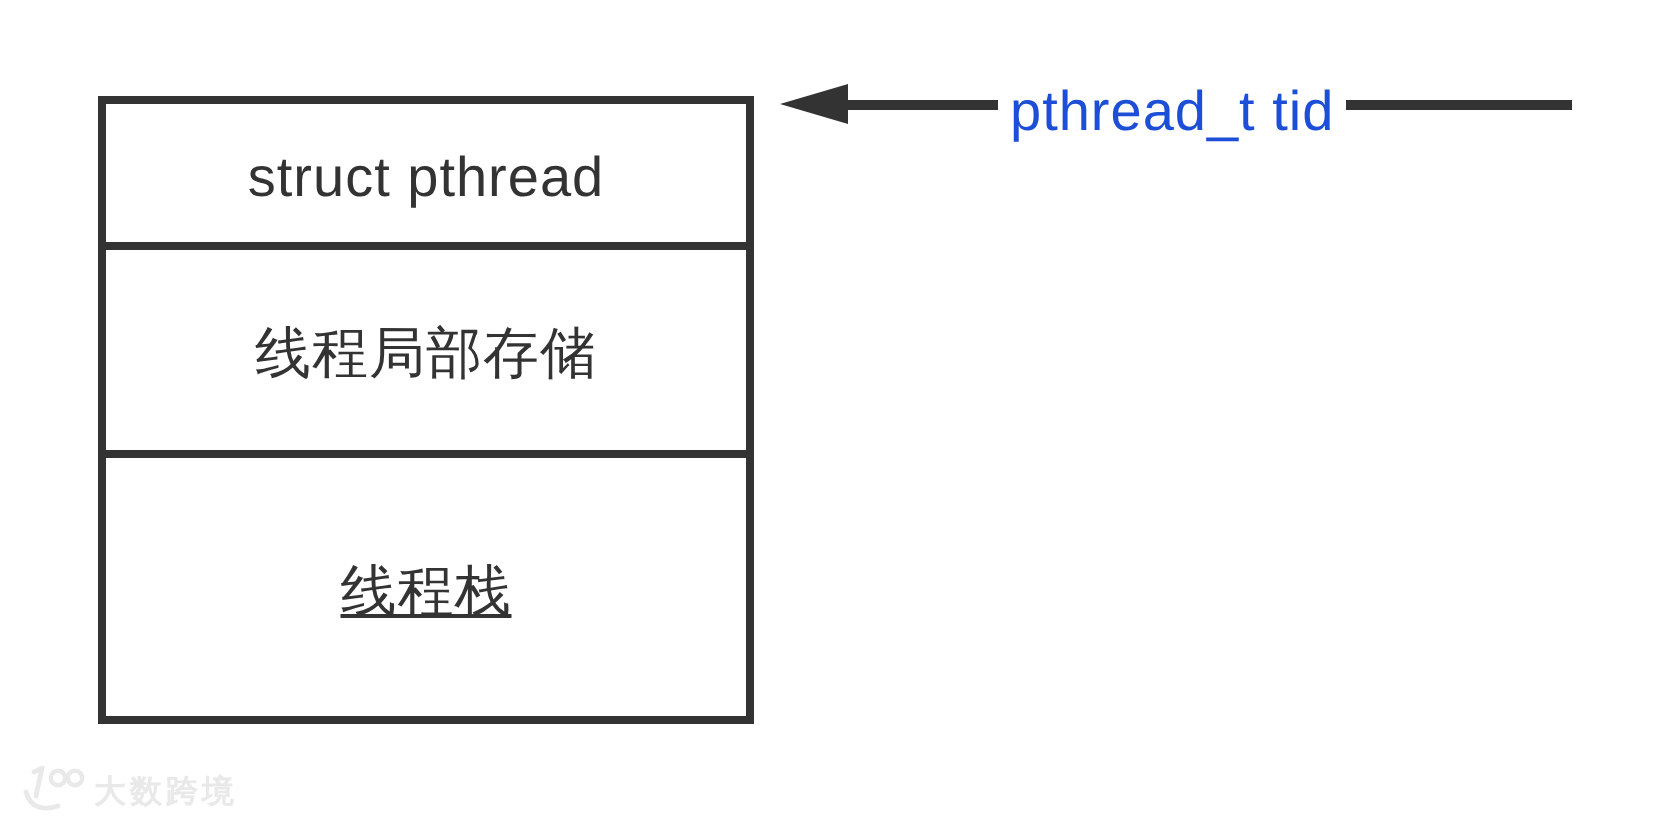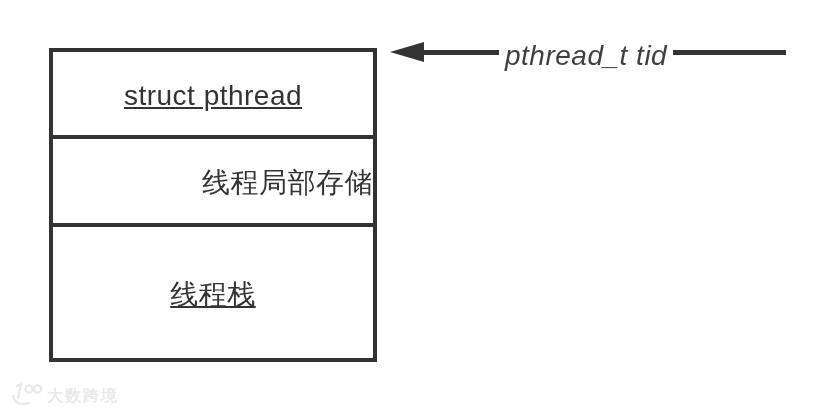--- a/index.html
+++ b/index.html
@@ -20,45 +20,44 @@
     background:#fff;
   }
   .mem-section{
     display:flex;align-items:center;justify-content:center;
     box-sizing:border-box;
     color:#333;
     font-size:28px;
     letter-spacing:0.5px;
     padding-top:4px;
   }
-  .mem-section.s1{height:83px;text-decoration:underline;}
-  .mem-section.s2{height:88px;border-top:4px solid #333;justify-content:flex-end;}
+  .mem-section.s1{height:69px;}
+  .mem-section.s2{height:104px;border-top:4px solid #333;}
   .mem-section.s3{flex:1;border-top:4px solid #333;text-decoration:underline;}
   
   .arrow-line{
     position:absolute;left:420px;top:50px;
     width:366px;height:5px;background:#333;
   }
   .arrow-head{
     position:absolute;left:390px;top:42px;
     width:0;height:0;
     border-top:10px solid transparent;
     border-bottom:10px solid transparent;
     border-right:34px solid #333;
   }
   .arrow-label{
     position:absolute;left:499px;top:42px;
     height:28px;line-height:28px;
     background:#fff;
     padding:0 6px;
     font-size:28px;
     letter-spacing:0.5px;
-    color:#404040;
+    color:#1d4ed8;
     white-space:nowrap;
-    font-style:italic;
   }
   
   .watermark{
     position:absolute;left:10px;top:383px;
     display:flex;align-items:center;gap:5px;
     color:#e9e9e9;
     font-size:16px;
     font-weight:bold;
     letter-spacing:2px;
     user-select:none;

